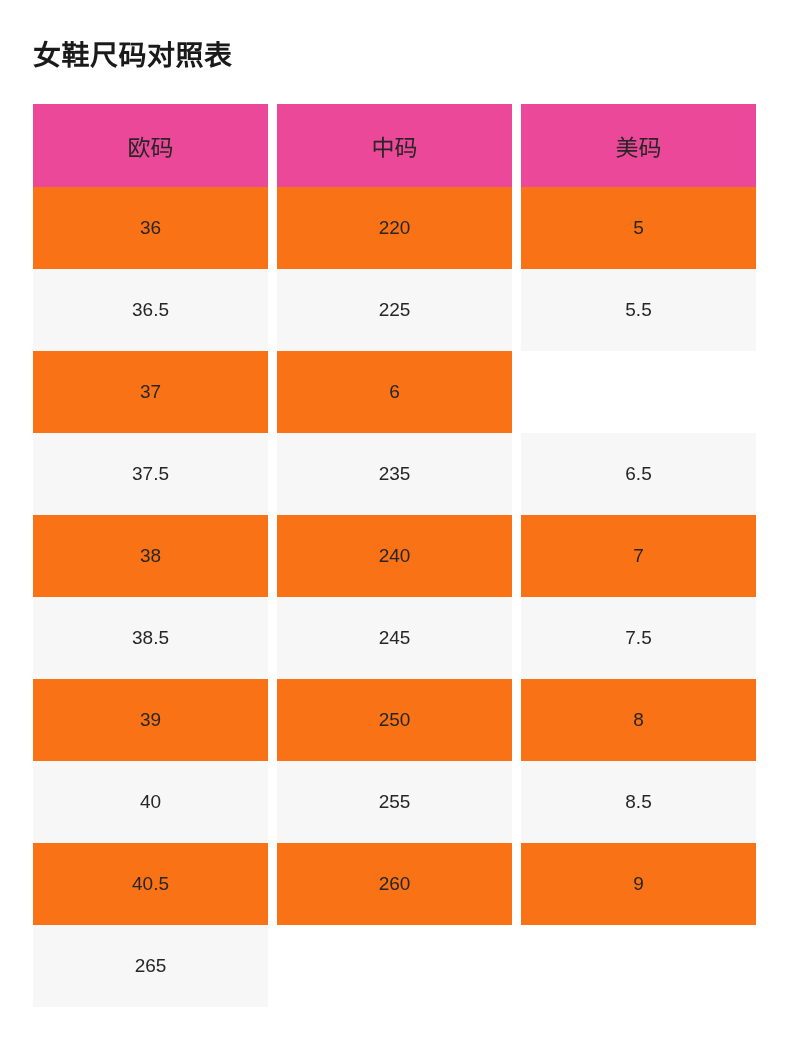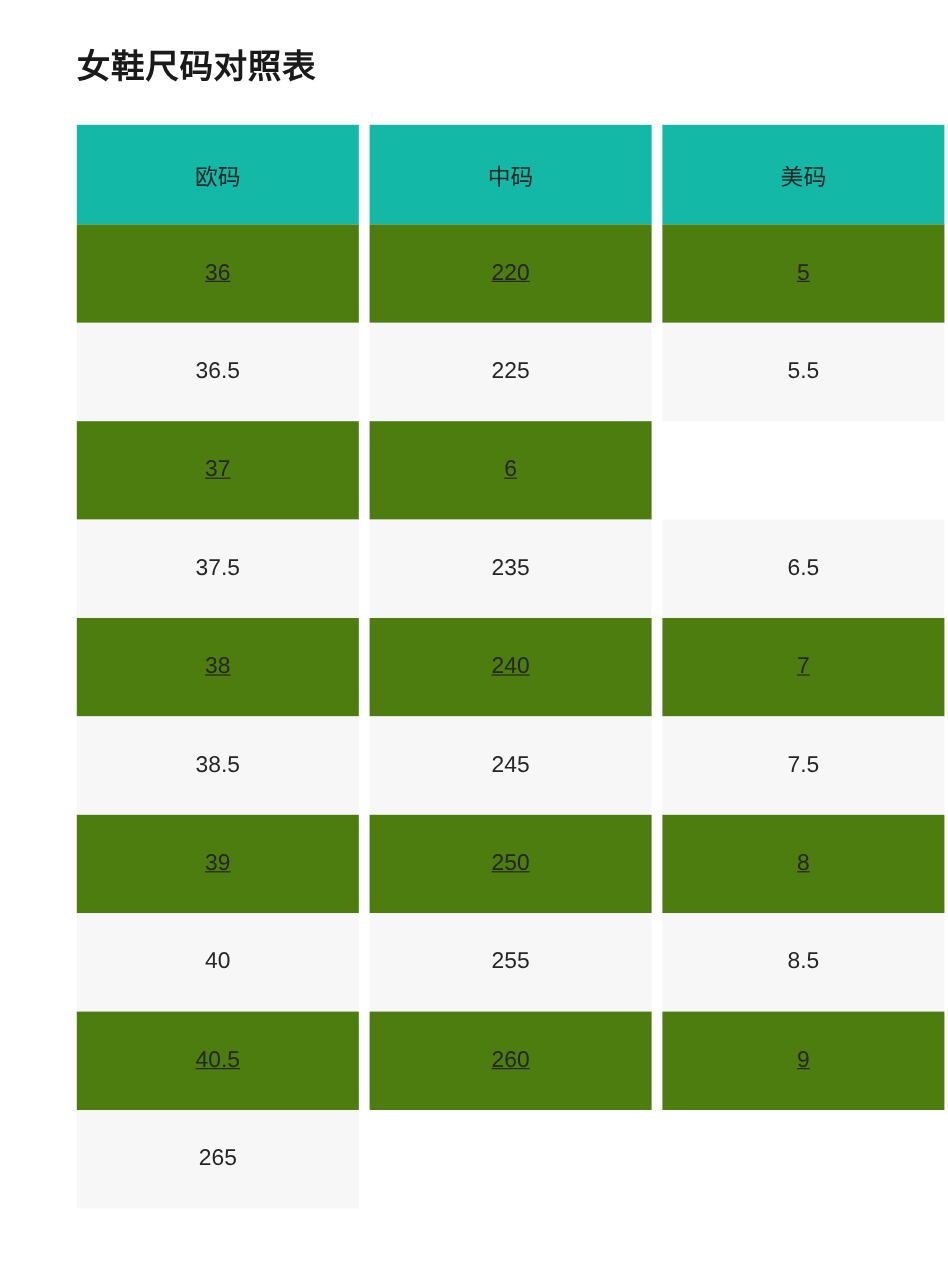--- a/index.html
+++ b/index.html
@@ -14,21 +14,20 @@
     position: relative;
     font-family: "Liberation Sans", "DejaVu Sans", sans-serif;
     -webkit-font-smoothing: antialiased;
     overflow: hidden;
   }
 
   .page {
     position: absolute;
     inset: 0;
     background: #ffffff;
-    margin-left: 31px;
   }
 
   .page-title {
     position: absolute;
     left: 33px;
     top: 36px;
     font-size: 28px;
     line-height: 40px;
     font-weight: bold;
     color: #1a1a1a;
@@ -63,28 +62,28 @@
     box-sizing: border-box;
   }
 
   
   .col-0 { width: 235px; margin-right: 9px; }
   .col-1 { width: 235px; margin-right: 9px; }
   .col-2 { width: 235px; }
 
   
   .header-row .table-cell {
-    background: #14b8a6;
-    font-size: 19px;
+    background: #ec4899;
+    font-size: 23px;
     color: #262626;
   }
   .header-row { height: 83px; }
 
   
-  .row-odd .table-cell  { background: #4d7c0f; text-decoration: underline; }
+  .row-odd .table-cell  { background: #f97316; }
   .row-even .table-cell { background: #f7f7f7; }
 </style>
 </head>
 <body>
 
 <div class="page">
 
   <div class="page-title">女鞋尺码对照表</div>
 
   <div class="size-table">

